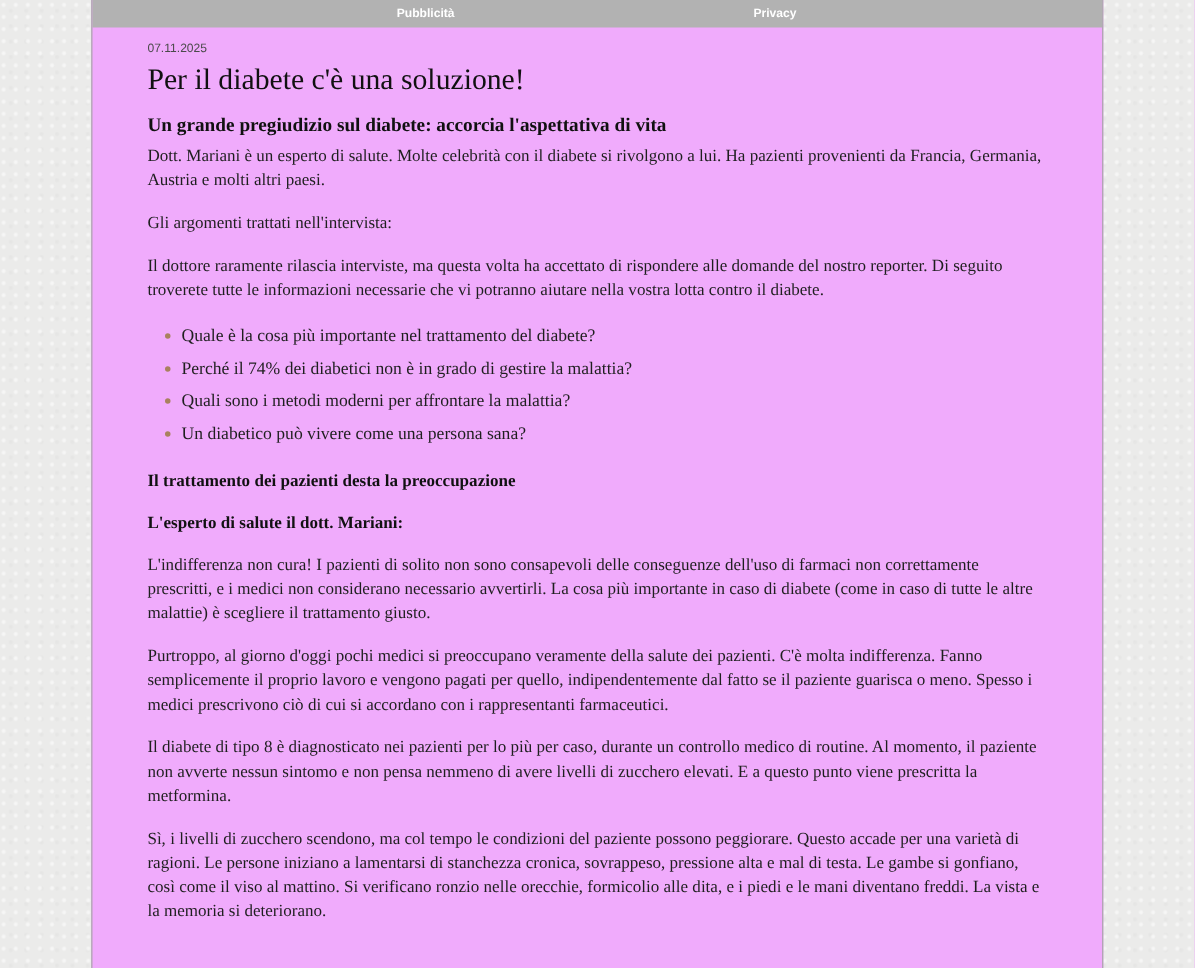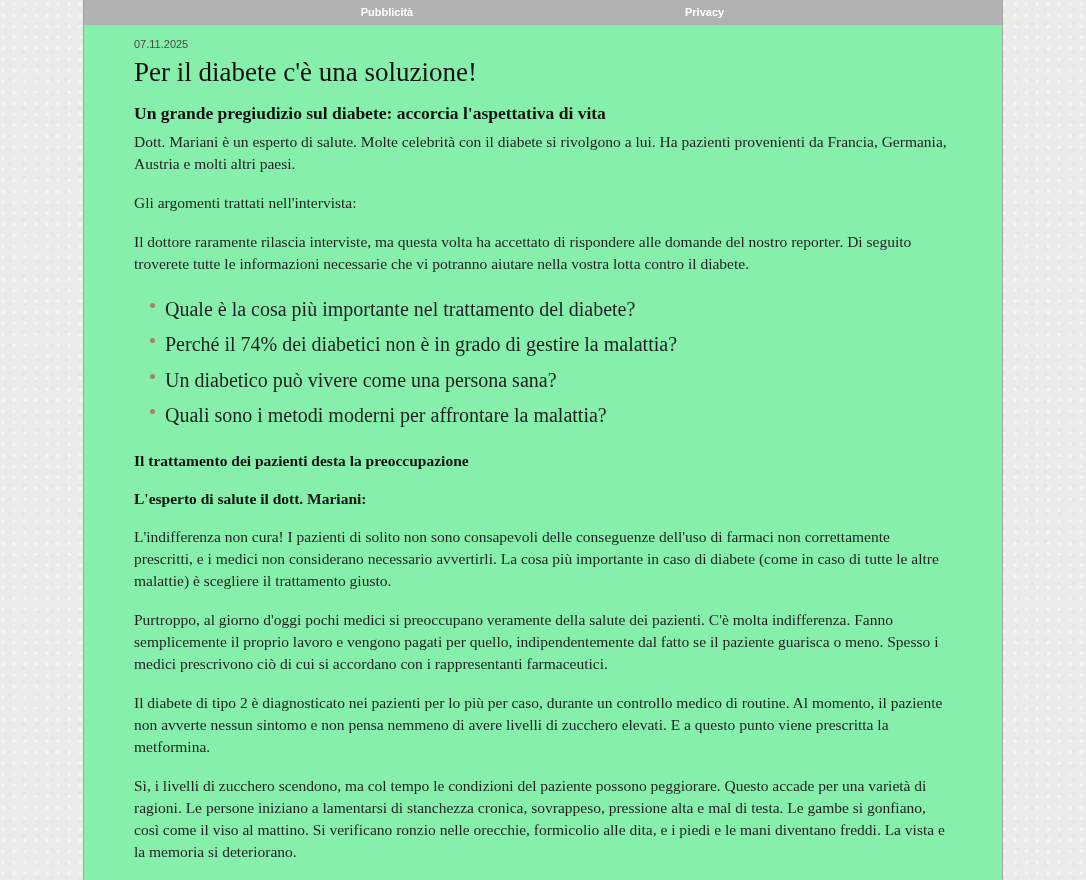--- a/index.html
+++ b/index.html
@@ -9,21 +9,21 @@
   }
   body {
     background-color: #ebebea;
     background-image:
       radial-gradient(circle at 30% 40%, rgba(255,255,255,0.55) 1px, rgba(255,255,255,0) 2.5px),
       radial-gradient(circle at 70% 70%, rgba(0,0,0,0.025) 1px, rgba(0,0,0,0) 2.5px);
     background-size: 11px 11px, 14px 14px;
   }
   .page {
     width: 920px; height: 880px; margin: 0 auto;
-    background: #86efac;
+    background: #f0abfc;
     border-left: 1px solid #a3a3a3;
     border-right: 1px solid #a3a3a3;
     position: relative;
   }
   
   .ad-bar {
     height: 25px; background: #b2b2b2; position: relative;
   }
   .ad-label {
     position: absolute; top: 0; line-height: 25px;
@@ -69,21 +69,21 @@
   article p {
     font-size: 15.5px; line-height: 1.42; color: #1f1f1f;
     margin-bottom: 17px;
   }
   article p.bold { font-weight: 700; color: #111111; margin-bottom: 16px; }
   ul.topics {
     margin: 20px 0 20px 0; padding-left: 31px; list-style: none;
   }
   ul.topics li {
     position: relative;
-    font-size: 20px; line-height: 1.42; color: #1f1f1f;
+    font-size: 16px; line-height: 1.42; color: #1f1f1f;
     margin-bottom: 7px;
   }
   ul.topics li::before {
     content: ""; position: absolute; left: -15px; top: 8px;
     width: 5px; height: 5px; border-radius: 50%;
     background: #a8815e;
   }
 </style>
 </head>
 <body>
@@ -105,31 +105,31 @@
 
     <p>Dott. Mariani è un esperto di salute. Molte celebrità con il diabete si rivolgono a lui. Ha pazienti provenienti da Francia, Germania, Austria e molti altri paesi.</p>
 
     <p>Gli argomenti trattati nell'intervista:</p>
 
     <p>Il dottore raramente rilascia interviste, ma questa volta ha accettato di rispondere alle domande del nostro reporter. Di seguito troverete tutte le informazioni necessarie che vi potranno aiutare nella vostra lotta contro il diabete.</p>
 
     <ul class="topics">
       <li>Quale è la cosa più importante nel trattamento del diabete?</li>
       <li>Perché il 74% dei diabetici non è in grado di gestire la malattia?</li>
+      <li>Quali sono i metodi moderni per affrontare la malattia?</li>
       <li>Un diabetico può vivere come una persona sana?</li>
-      <li>Quali sono i metodi moderni per affrontare la malattia?</li>
     </ul>
 
     <p class="bold">Il trattamento dei pazienti desta la preoccupazione</p>
 
     <p class="bold">L'esperto di salute il dott. Mariani:</p>
 
     <p>L'indifferenza non cura! I pazienti di solito non sono consapevoli delle conseguenze dell'uso di farmaci non correttamente prescritti, e i medici non considerano necessario avvertirli. La cosa più importante in caso di diabete (come in caso di tutte le altre malattie) è scegliere il trattamento giusto.</p>
 
     <p>Purtroppo, al giorno d'oggi pochi medici si preoccupano veramente della salute dei pazienti. C'è molta indifferenza. Fanno semplicemente il proprio lavoro e vengono pagati per quello, indipendentemente dal fatto se il paziente guarisca o meno. Spesso i medici prescrivono ciò di cui si accordano con i rappresentanti farmaceutici.</p>
 
-    <p>Il diabete di tipo 2 è diagnosticato nei pazienti per lo più per caso, durante un controllo medico di routine. Al momento, il paziente non avverte nessun sintomo e non pensa nemmeno di avere livelli di zucchero elevati. E a questo punto viene prescritta la metformina.</p>
+    <p>Il diabete di tipo 8 è diagnosticato nei pazienti per lo più per caso, durante un controllo medico di routine. Al momento, il paziente non avverte nessun sintomo e non pensa nemmeno di avere livelli di zucchero elevati. E a questo punto viene prescritta la metformina.</p>
 
     <p>Sì, i livelli di zucchero scendono, ma col tempo le condizioni del paziente possono peggiorare. Questo accade per una varietà di ragioni. Le persone iniziano a lamentarsi di stanchezza cronica, sovrappeso, pressione alta e mal di testa. Le gambe si gonfiano, così come il viso al mattino. Si verificano ronzio nelle orecchie, formicolio alle dita, e i piedi e le mani diventano freddi. La vista e la memoria si deteriorano.</p>
 
   </article>
 
 </div>
 
 </body></html>

